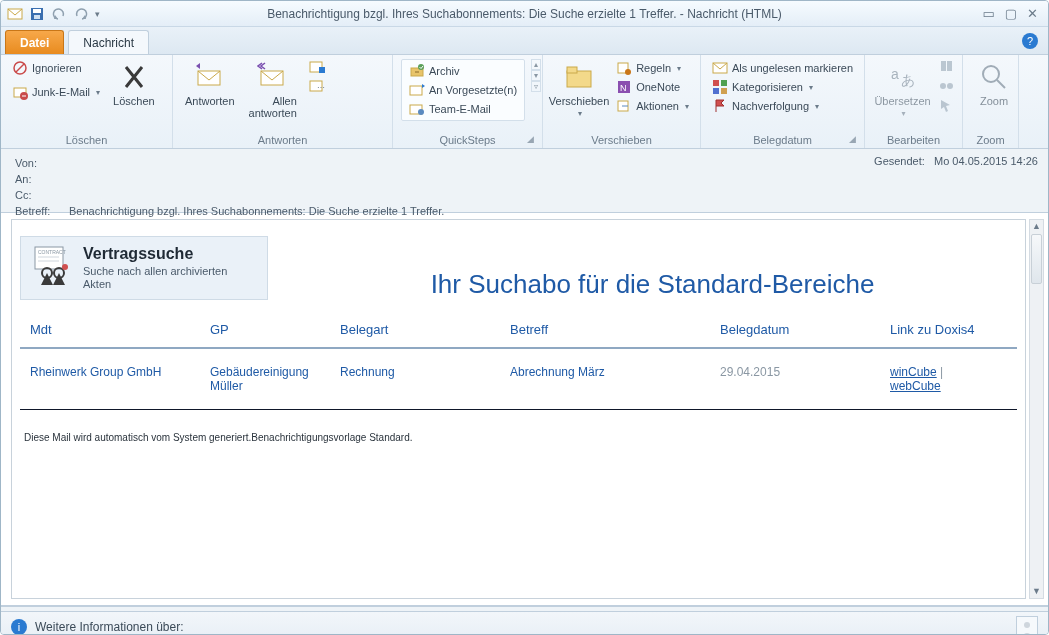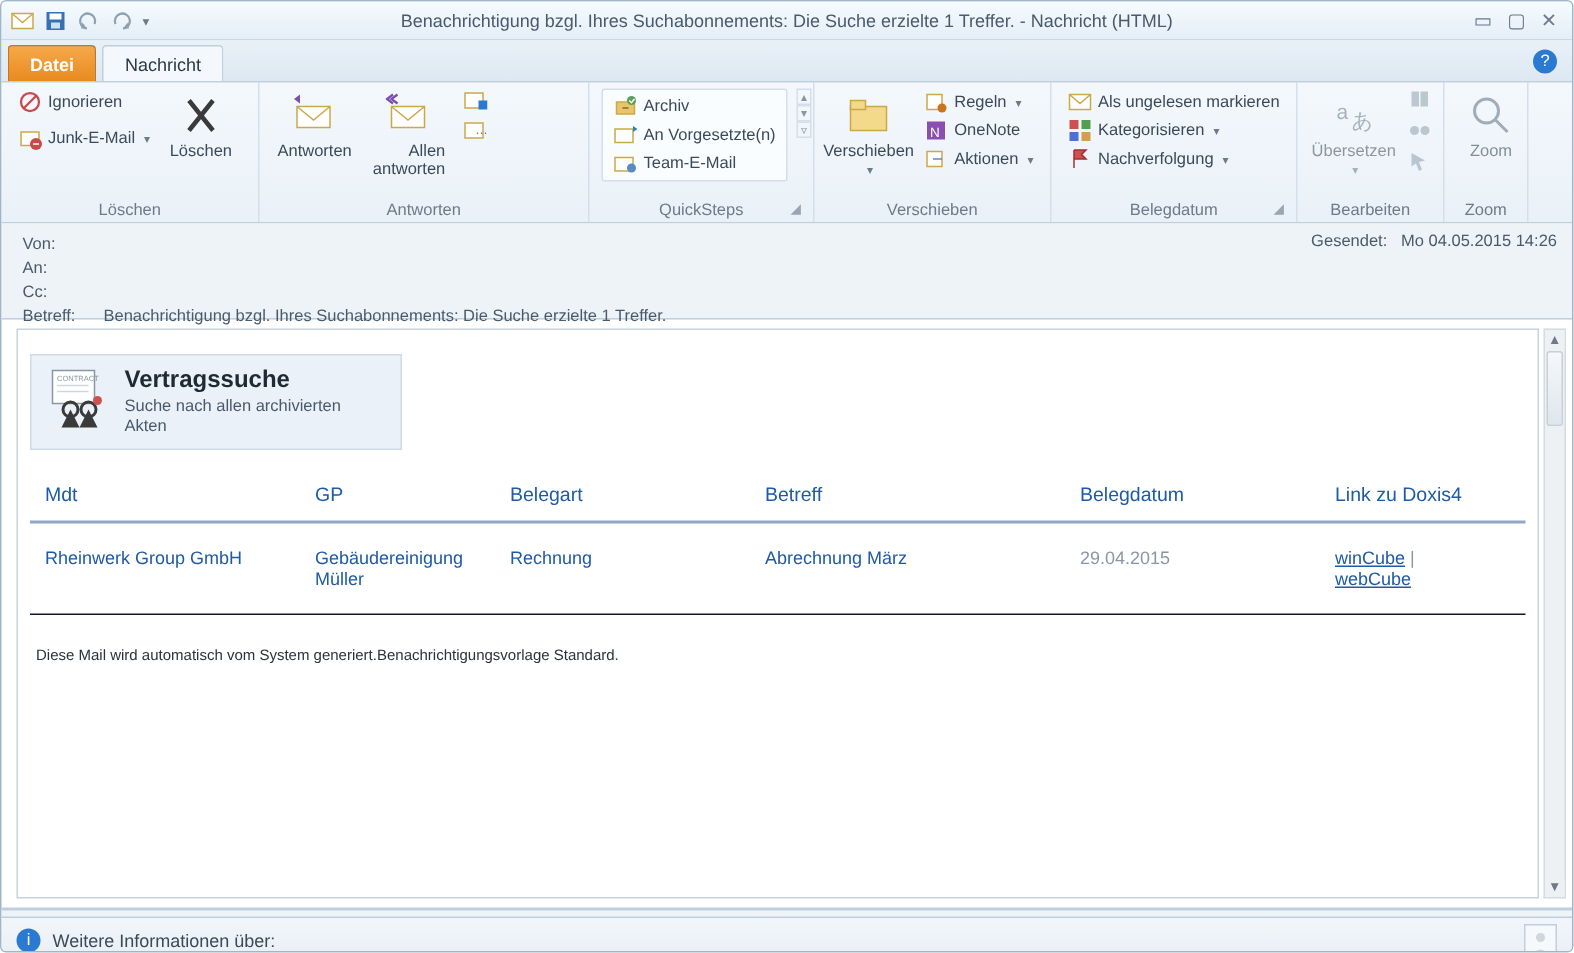--- a/index.html
+++ b/index.html
@@ -350,20 +350,21 @@
                 <circle cx="16" cy="28" r="5" fill="none" stroke="#3a3a3a" stroke-width="2"></circle>
                 <circle cx="28" cy="28" r="5" fill="none" stroke="#3a3a3a" stroke-width="2"></circle>
                 <circle cx="34" cy="22" r="3" fill="#d05050"></circle>
               </svg>
           </div>
           <div class="htxt">
             <div class="t1">Vertragssuche</div>
             <div class="t2">Suche nach allen archivierten Akten</div>
           </div>
         </div>
+        <div class="hero-title">Ihr Suchabo für die Standard-Bereiche</div>
       </div>
 
       <table class="results">
         <thead>
             <tr>
           <th style="width:180px;">Mdt</th>
           <th style="width:130px;">GP</th>
           <th style="width:170px;">Belegart</th>
           <th style="width:210px;">Betreff</th>
           <th style="width:170px;">Belegdatum</th>

